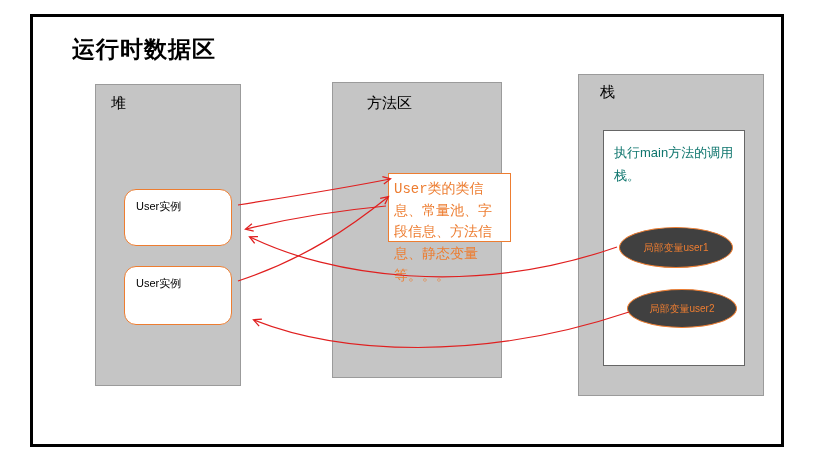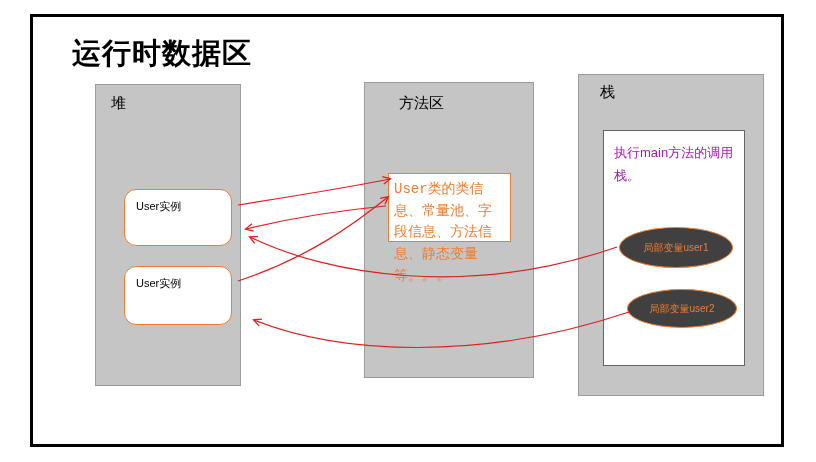--- a/index.html
+++ b/index.html
@@ -1,45 +1,45 @@
 <!DOCTYPE html>
 <html style="--accent-orange: #ED7D31; --arrow-red: #E01F1F; --region-gray: #C5C5C5;"><head>
 <meta charset="utf-8">
 <style>
   html,body{margin:0;padding:0;background:#fff;}
   .canvas{position:relative;width:816px;height:462px;background:#fff;overflow:hidden;
           font-family:"Liberation Sans","DejaVu Sans",sans-serif;}
   .outer-border{position:absolute;left:30px;top:14px;width:754px;height:433px;
                 border:3px solid #000;box-sizing:border-box;}
-  .title{position:absolute;left:72px;top:34px;font-size:29px;font-weight:600;color:#000;letter-spacing:1px;}
+  .title{position:absolute;left:72px;top:34px;font-size:23px;font-weight:600;color:#000;letter-spacing:1px;}
 
   .region{position:absolute;background:var(--region-gray,#c5c5c5);border:1px solid #9b9b9b;box-sizing:border-box;}
   .region-label{font-size:15px;color:#000;}
   .heap{left:95px;top:84px;width:146px;height:302px;}
   .heap .region-label{padding:9px 0 0 15px;}
-  .method{left:364px;top:82px;width:170px;height:296px;}
+  .method{left:332px;top:82px;width:170px;height:296px;}
   .method .region-label{padding:11px 0 0 34px;}
   .stack{left:578px;top:74px;width:186px;height:322px;}
   .stack .region-label{padding:8px 0 0 21px;}
 
   .instance-box{position:absolute;width:108px;border:1px solid var(--accent-orange,#ED7D31);
                 border-radius:12px;background:#fff;font-size:11px;line-height:1.8;color:#000;
                 padding:7px 0 0 11px;box-sizing:border-box;}
   .inst1{left:124px;top:189px;height:57px;}
   .inst2{left:124px;top:266px;height:59px;}
 
   .method-block{position:absolute;left:388px;width:123px;border:1px solid var(--accent-orange,#ED7D31);
                 background:#fff;color:var(--accent-orange,#ED7D31);font-size:14px;line-height:1.55;
                 padding:5px 5px;box-sizing:border-box;font-family:Liberation Mono, monospace;}
   .mb1{top:173px;height:69px;}
   .mb2{top:253px;height:73px;}
 
   .stack-frame{position:absolute;left:603px;top:130px;width:142px;height:236px;background:#fff;
                border:1px solid #666;box-sizing:border-box;}
-  .frame-desc{margin:10px 8px 0 10px;font-size:13px;line-height:1.8;color:#a21caf;}
+  .frame-desc{margin:10px 8px 0 10px;font-size:13px;line-height:1.8;color:#0f766e;}
 
   .var-ellipse{position:absolute;border:1px solid var(--accent-orange,#ED7D31);border-radius:50%;
                display:flex;align-items:center;justify-content:center;background:#404040;
                color:var(--accent-orange,#ED7D31);font-size:10px;box-sizing:border-box;}
   .e1{left:619px;top:227px;width:114px;height:41px;}
   .e2{left:627px;top:289px;width:110px;height:39px;}
 
   .arrows{position:absolute;left:0;top:0;width:816px;height:462px;pointer-events:none;
           color:var(--arrow-red,#e01f1f);}
   .arrows path{fill:none;stroke:currentColor;stroke-width:1.2px;}

